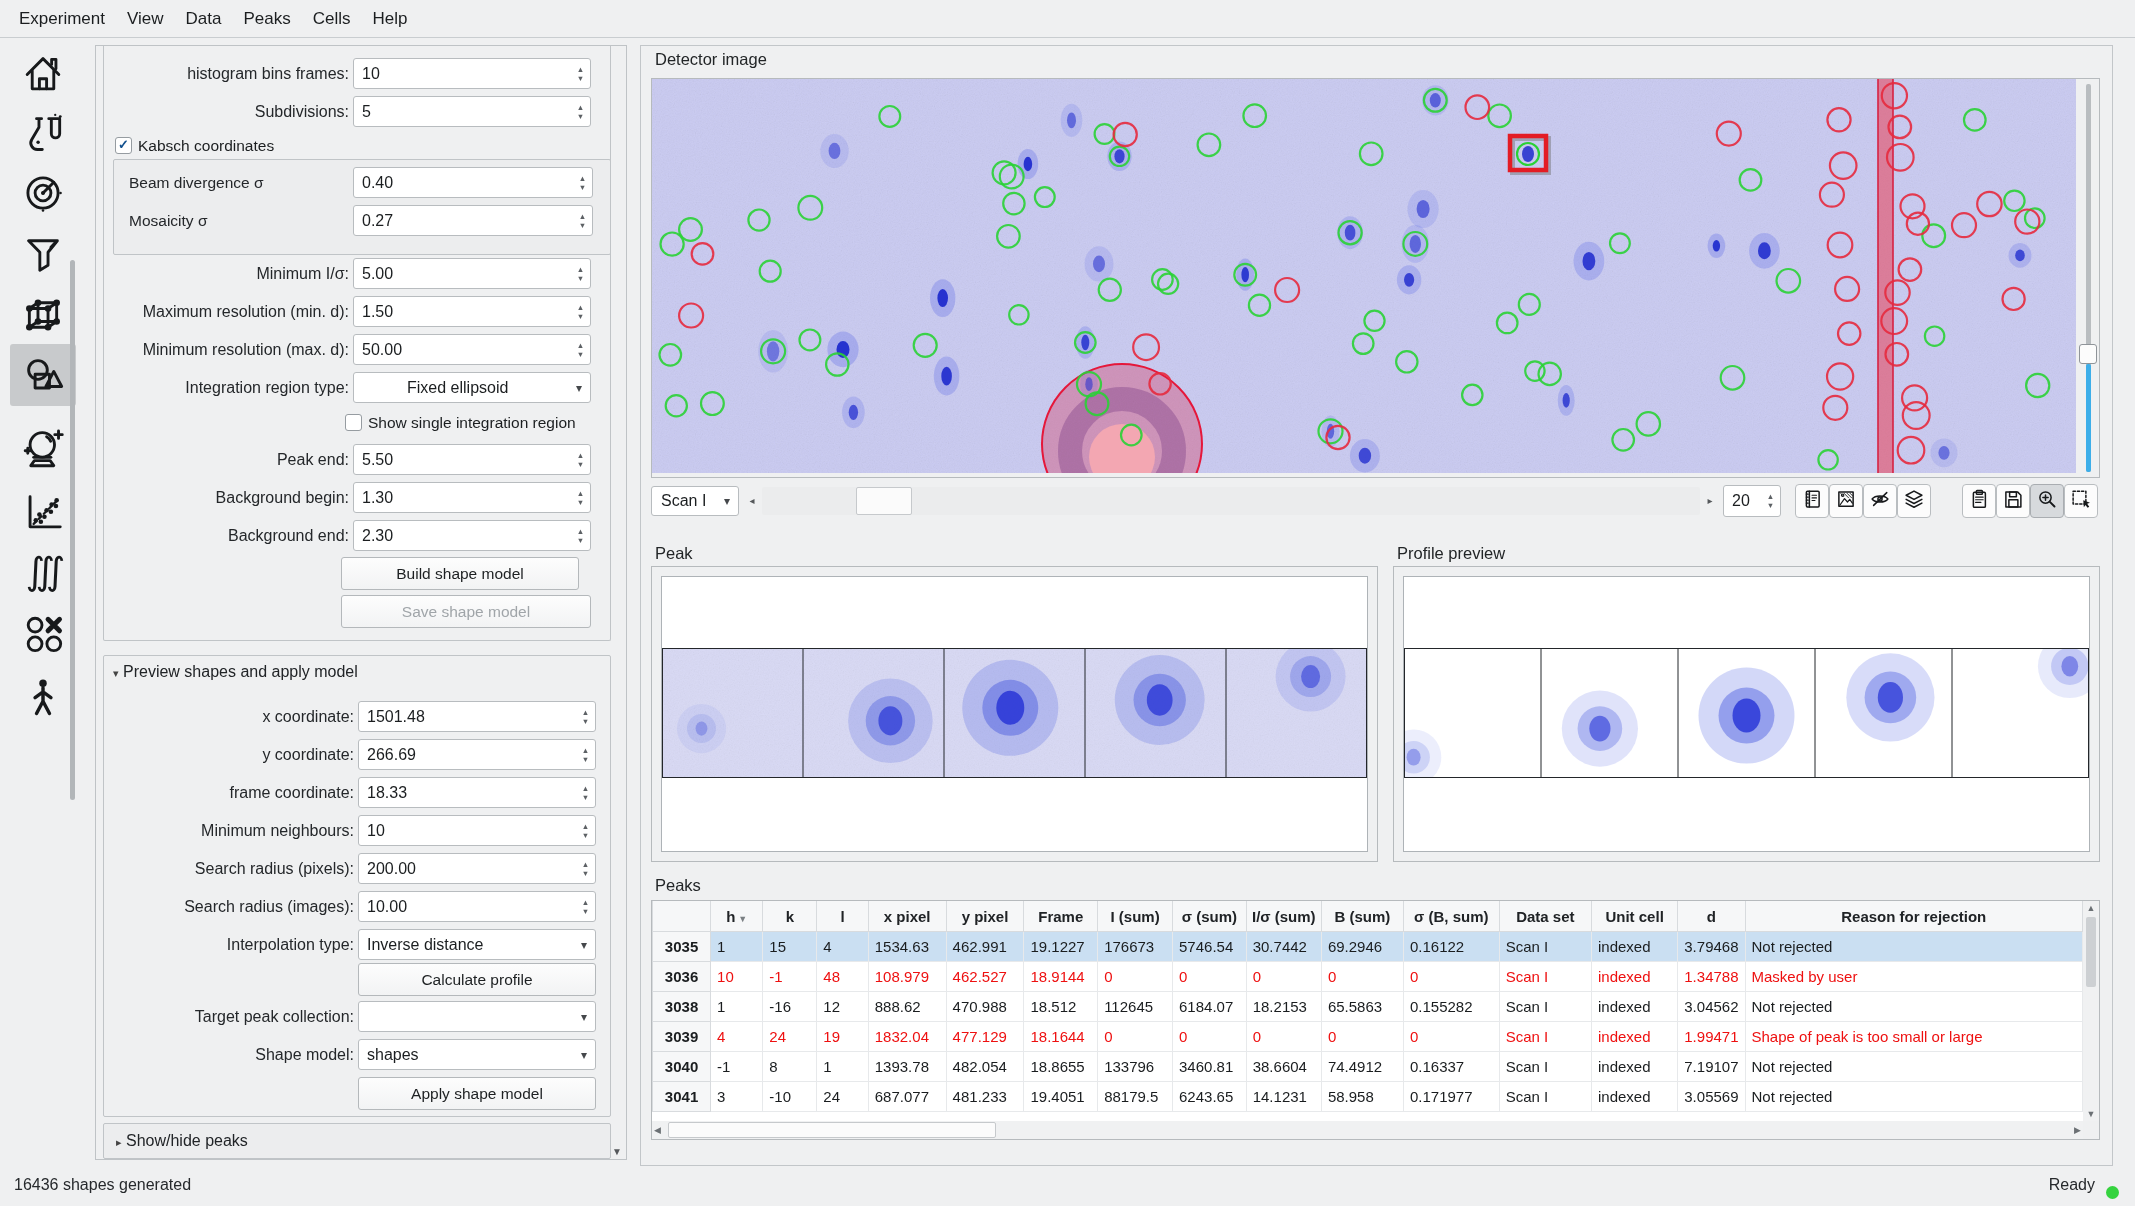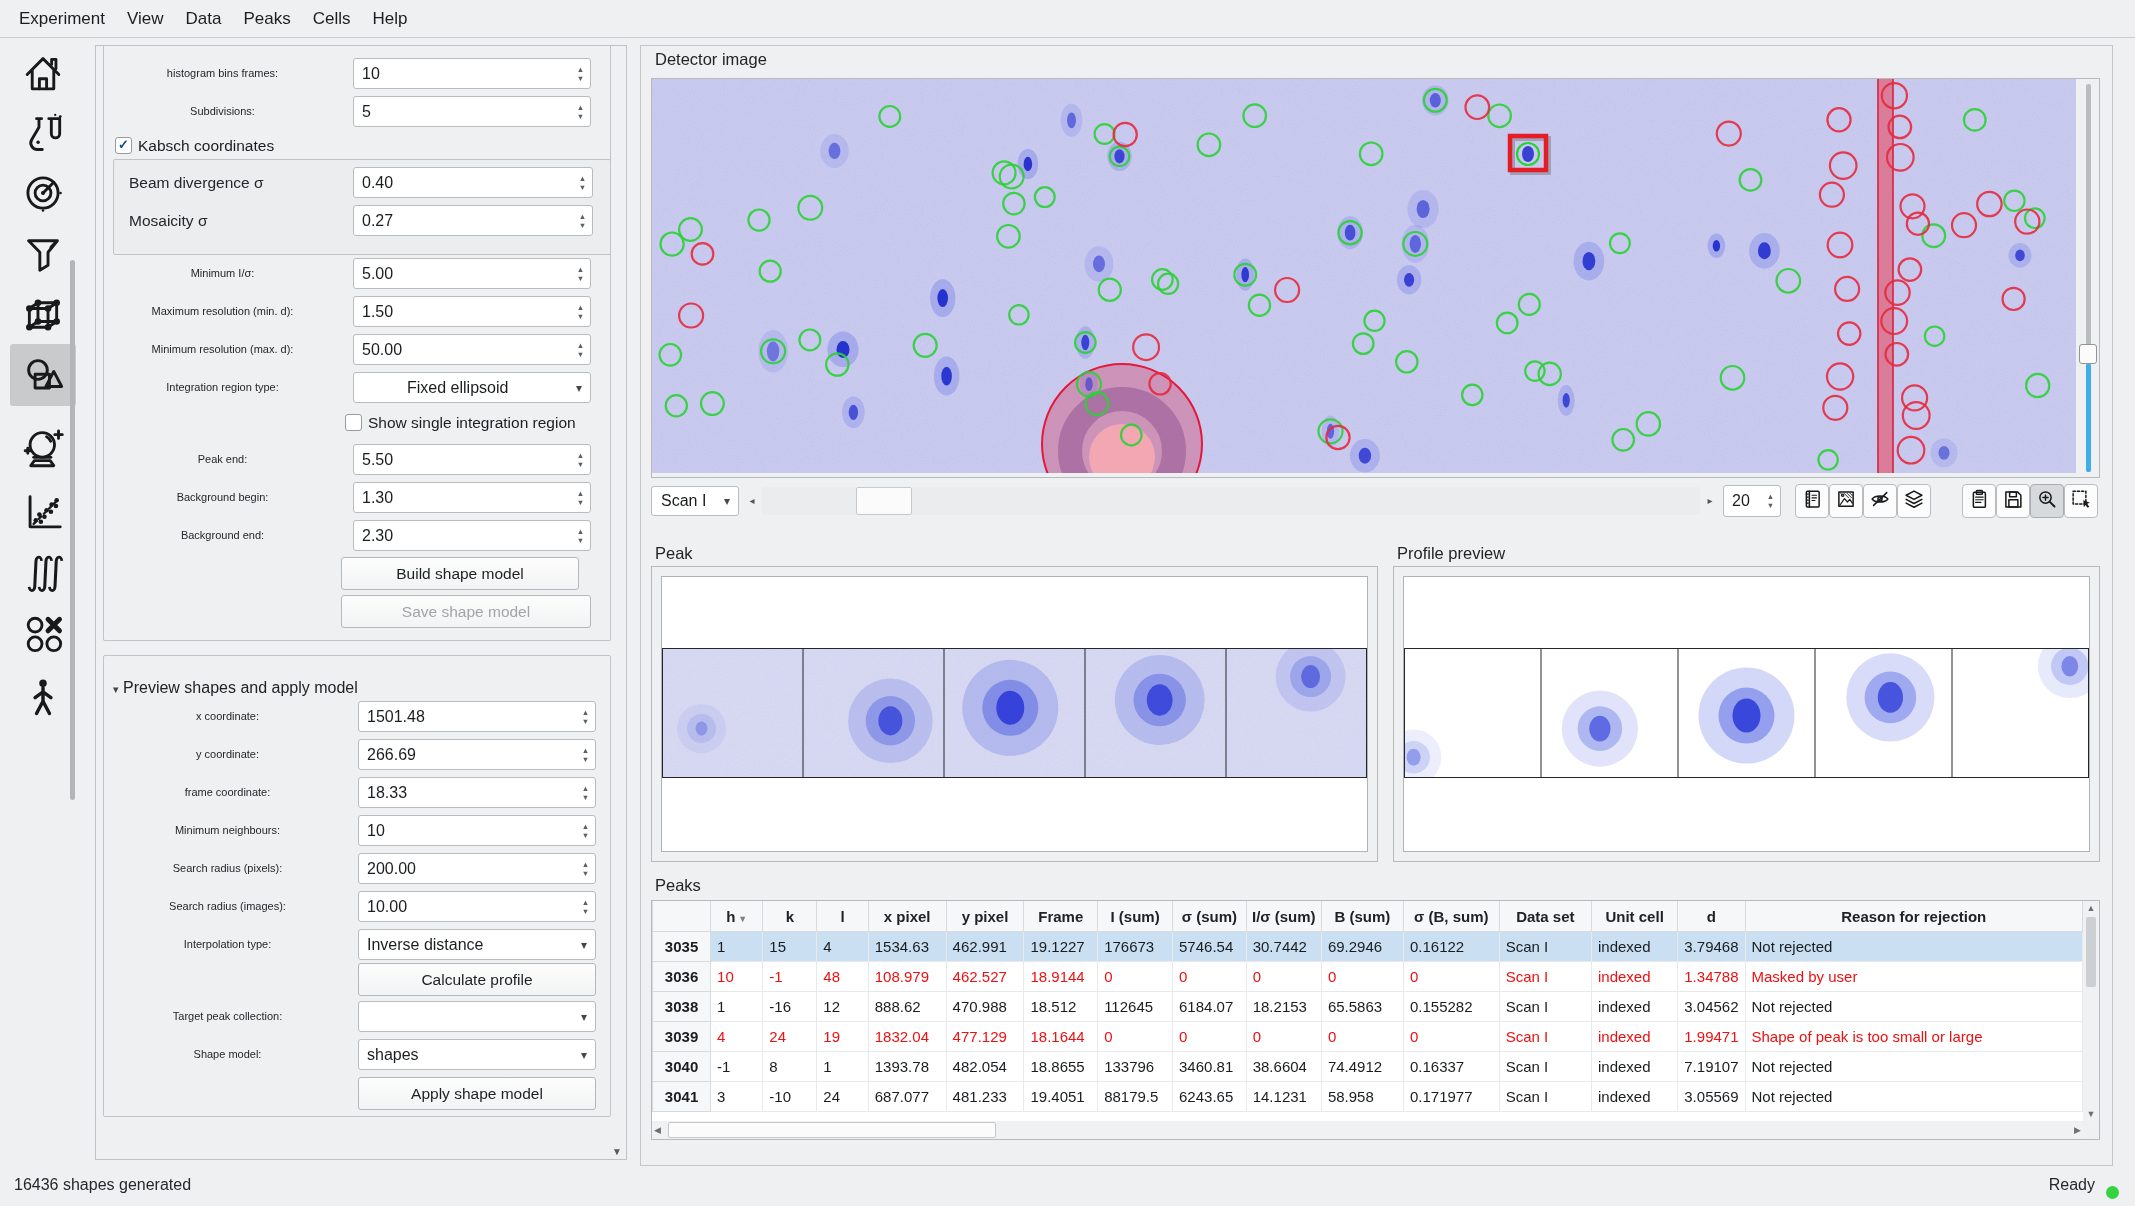--- a/index.html
+++ b/index.html
@@ -10,21 +10,21 @@
   #menubar{position:absolute;left:0;top:0;width:2135px;height:38px;display:flex;align-items:center;
            padding-left:8px;border-bottom:1px solid #c9cdd0;font-size:17px;box-sizing:border-box;background:#eff0f1;}
   .menu-item{padding:0 11px;cursor:default;}
   
   .tbicon{position:absolute;left:20px;width:46px;height:46px;}
   .tbicon svg{width:100%;height:100%;}
   #tool-selbg{position:absolute;left:10px;top:344px;width:66px;height:62px;background:#c8cacc;border-radius:3px;}
   
   #lpanel{position:absolute;left:95px;top:45px;width:532px;height:1115px;border:1px solid #bfc3c6;
           background:#eff0f1;box-sizing:border-box;overflow:hidden;}
-  .flabel{position:absolute;left:0;width:253px;text-align:center;font-size:11px;line-height:31px;color:#24272a;white-space:nowrap;}
+  .flabel{position:absolute;left:0;width:253px;text-align:right;font-size:16px;line-height:31px;color:#24272a;white-space:nowrap;}
   .flabel-left{position:absolute;text-align:left;font-size:15.5px;line-height:31px;color:#24272a;white-space:nowrap;}
   .control{position:absolute;width:238px;height:31px;background:#fff;border:1px solid #b8bcbf;border-radius:3px;
            box-sizing:border-box;display:flex;align-items:center;}
   .control .val{flex:1;padding-left:8px;font-size:16px;white-space:nowrap;overflow:hidden;}
   .spinbtns{width:19px;height:100%;display:flex;flex-direction:column;justify-content:center;align-items:center;color:#5c6064;}
   .spinbtns i, .spinbtns span{font-style:normal;}
   .spinbtns .up,.spinbtns .dn{font-size:7.5px;line-height:9px;}
   .combo-arrow{width:22px;text-align:center;color:#45484b;font-size:12px;}
   .btn{position:absolute;height:33px;background:linear-gradient(#fdfdfd,#f2f3f4);border:1px solid #b4b8bb;border-radius:3px;
        box-sizing:border-box;font-size:15.5px;display:flex;align-items:center;justify-content:center;color:#1d2022;}
@@ -298,21 +298,21 @@
       <span class="spinbtns">
           <span class="up">▲</span>
           <span class="dn">▼</span>
         </span>
     </div>
 
     <div class="btn" style="left:245px;top:511px;width:238px;">Build shape model</div>
     <div class="btn disabled" style="left:245px;top:549px;width:250px;">Save shape model</div>
 
     <div class="groupbox" style="left:7px;top:609px;width:508px;height:462px;"></div>
-    <div class="sectionhdr" style="left:17px;top:617px;margin-top:16px;"><span style="font-size:11px;color:#444;">▾</span> <span>Preview shapes and apply model</span></div>
+    <div class="sectionhdr" style="left:17px;top:617px;"><span style="font-size:11px;color:#444;">▾</span> <span>Preview shapes and apply model</span></div>
 
     <div class="flabel" style="top:655px;left:5px;">x coordinate:</div>
     <div class="control" style="left:262px;top:655px;">
       <span class="val">1501.48</span>
       <span class="spinbtns">
           <span class="up">▲</span>
           <span class="dn">▼</span>
         </span>
     </div>
     <div class="flabel" style="top:693px;left:5px;">y coordinate:</div>
@@ -366,20 +366,23 @@
       <span class="val"></span>
       <span class="combo-arrow">▾</span>
     </div>
     <div class="flabel" style="top:993px;left:5px;">Shape model:</div>
     <div class="control" style="left:262px;top:993px;">
       <span class="val">shapes</span>
       <span class="combo-arrow">▾</span>
     </div>
     <div class="btn" style="left:262px;top:1031px;width:238px;">Apply shape model</div>
 
+    <div class="groupbox" style="left:7px;top:1077px;width:508px;height:36px;background:#ecedee;">
+      <span class="sectionhdr" style="left:12px;top:8px;"><span style="font-size:11px;color:#444;">▸</span> <span>Show/hide peaks</span></span>
+    </div>
   </div>
   <div class="smallarrow" style="left:612px;top:1146px;">▼</div>
 
   <div id="rframe"></div>
 
   <div class="seclabel" style="left:655px;top:50px;">Detector image</div>
   <div class="wframe" style="left:651px;top:78px;width:1449px;height:400px;"></div>
   <div id="detector-canvas" class="abs" style="left:652px;top:79px;width:1424px;height:394px;"><svg width="1424" height="394" viewBox="0 0 1424 394">
         <defs>
           <filter id="detN" x="0" y="0" width="100%" height="100%">

